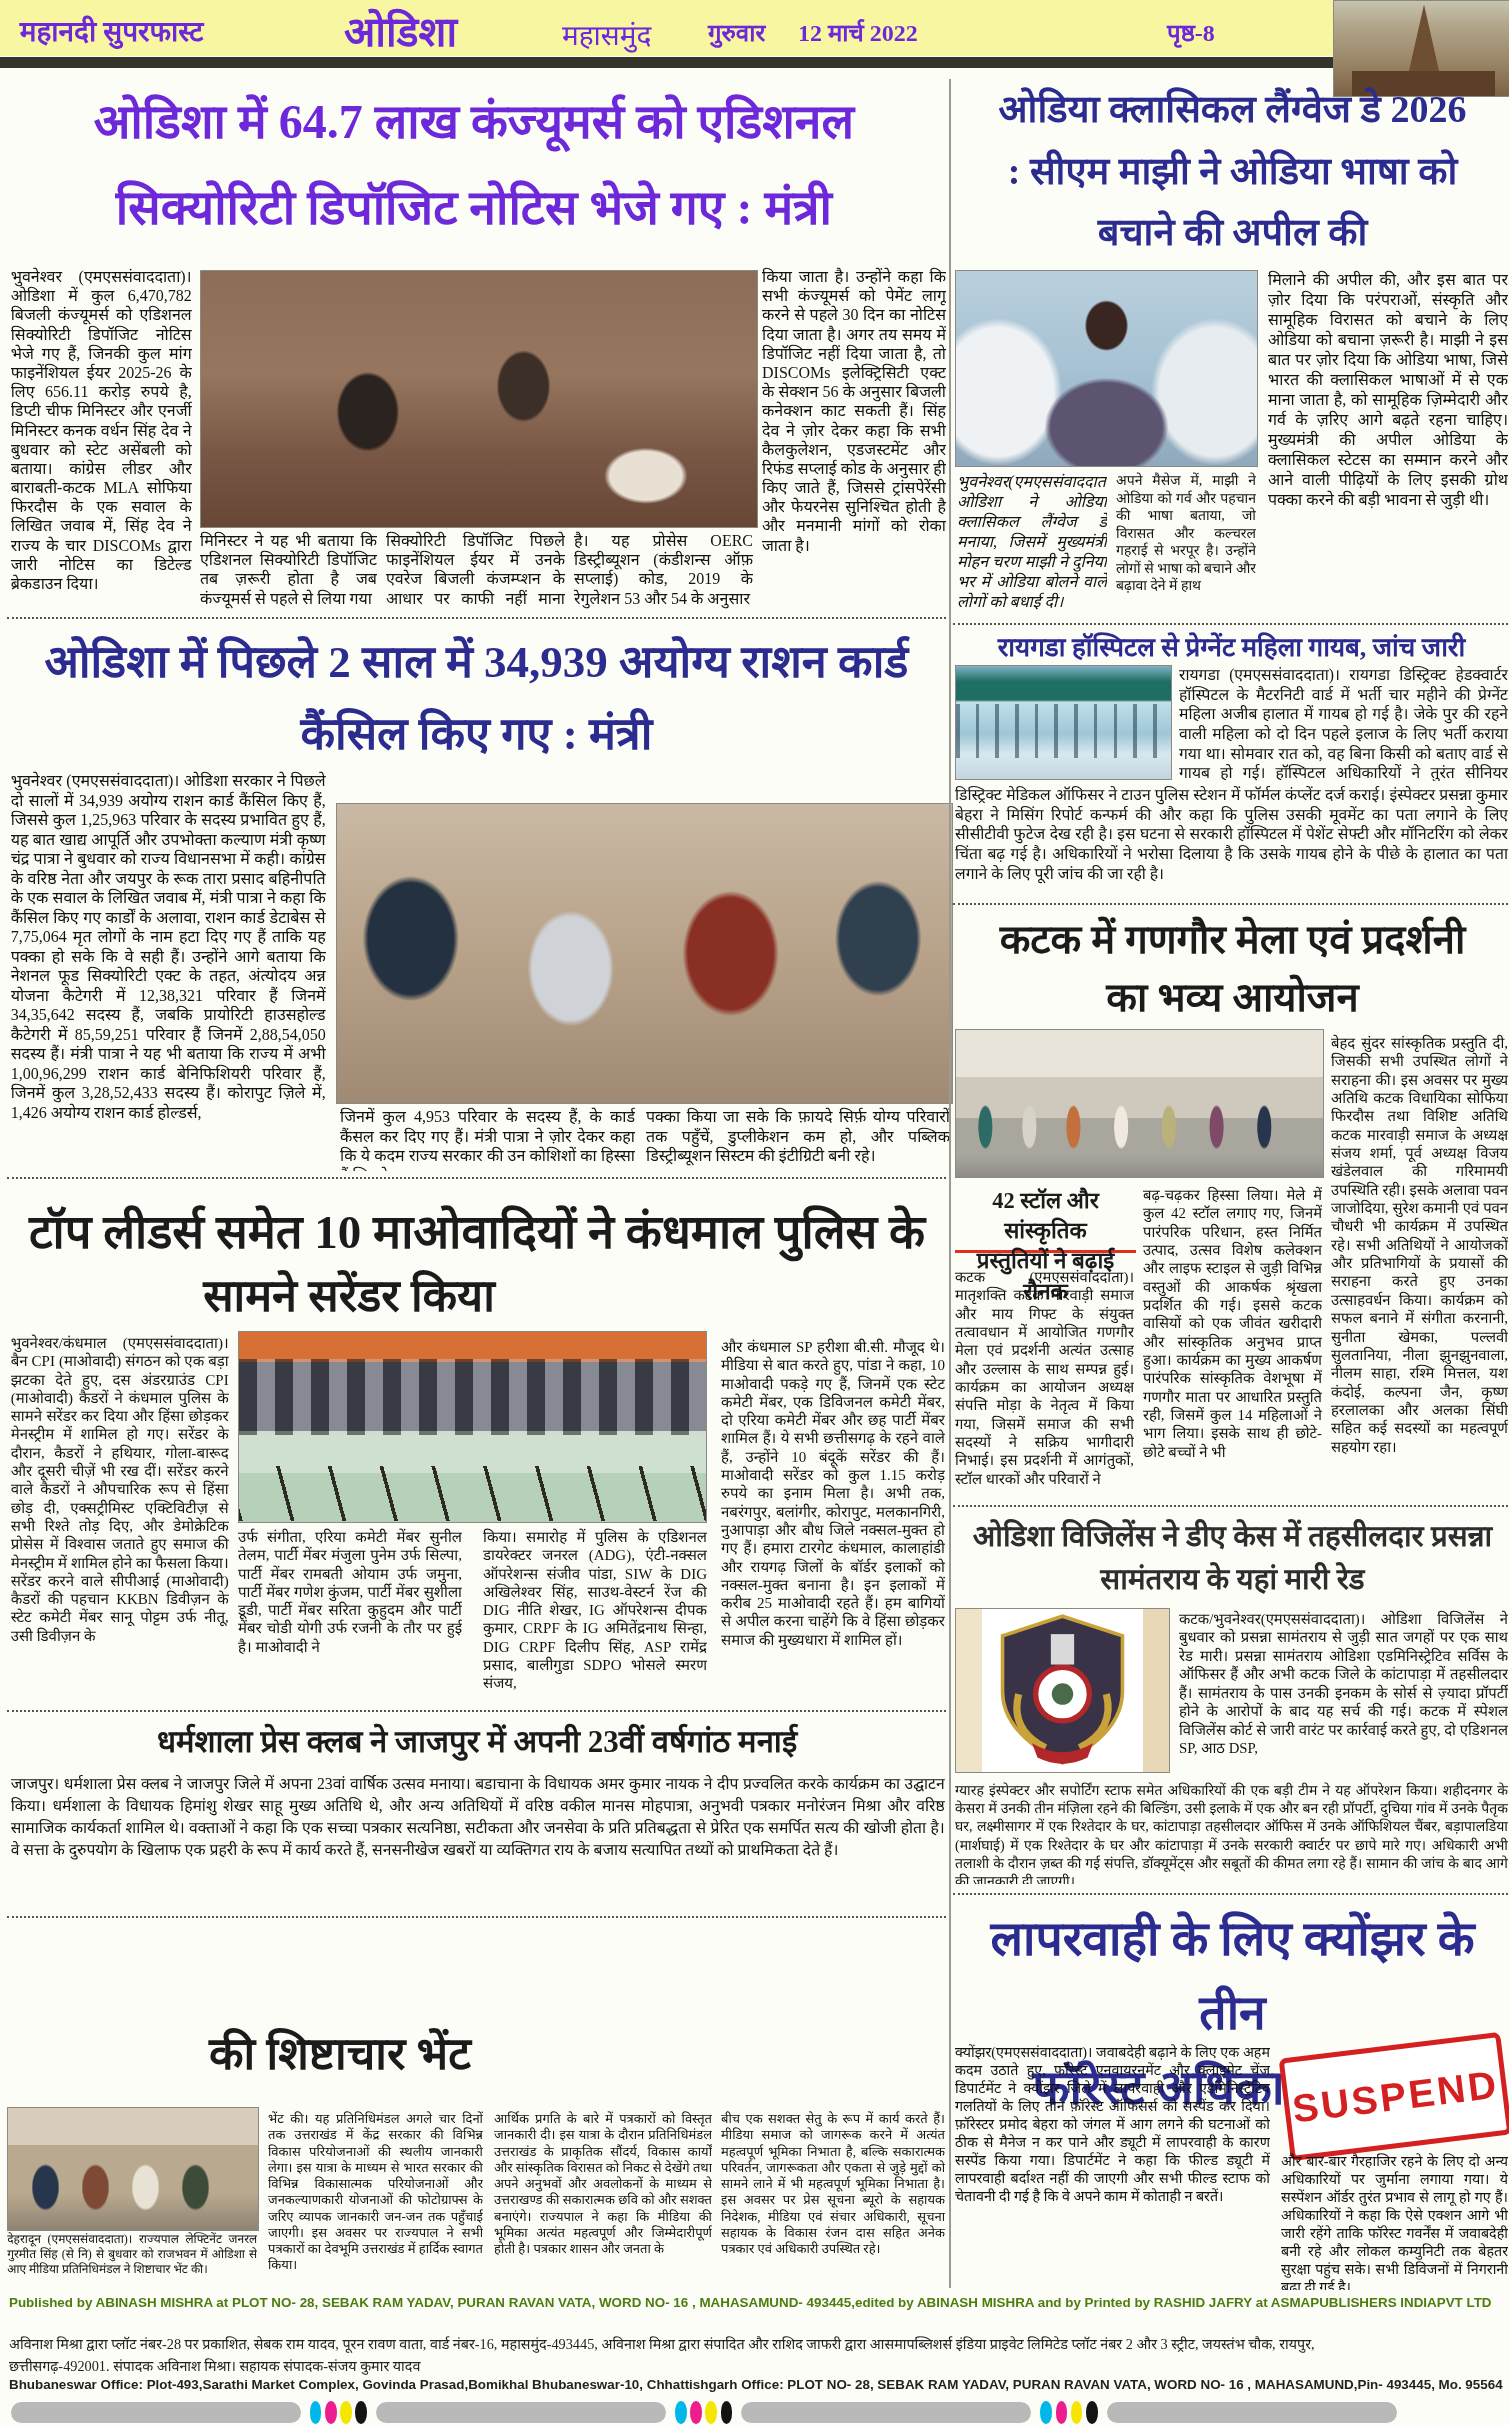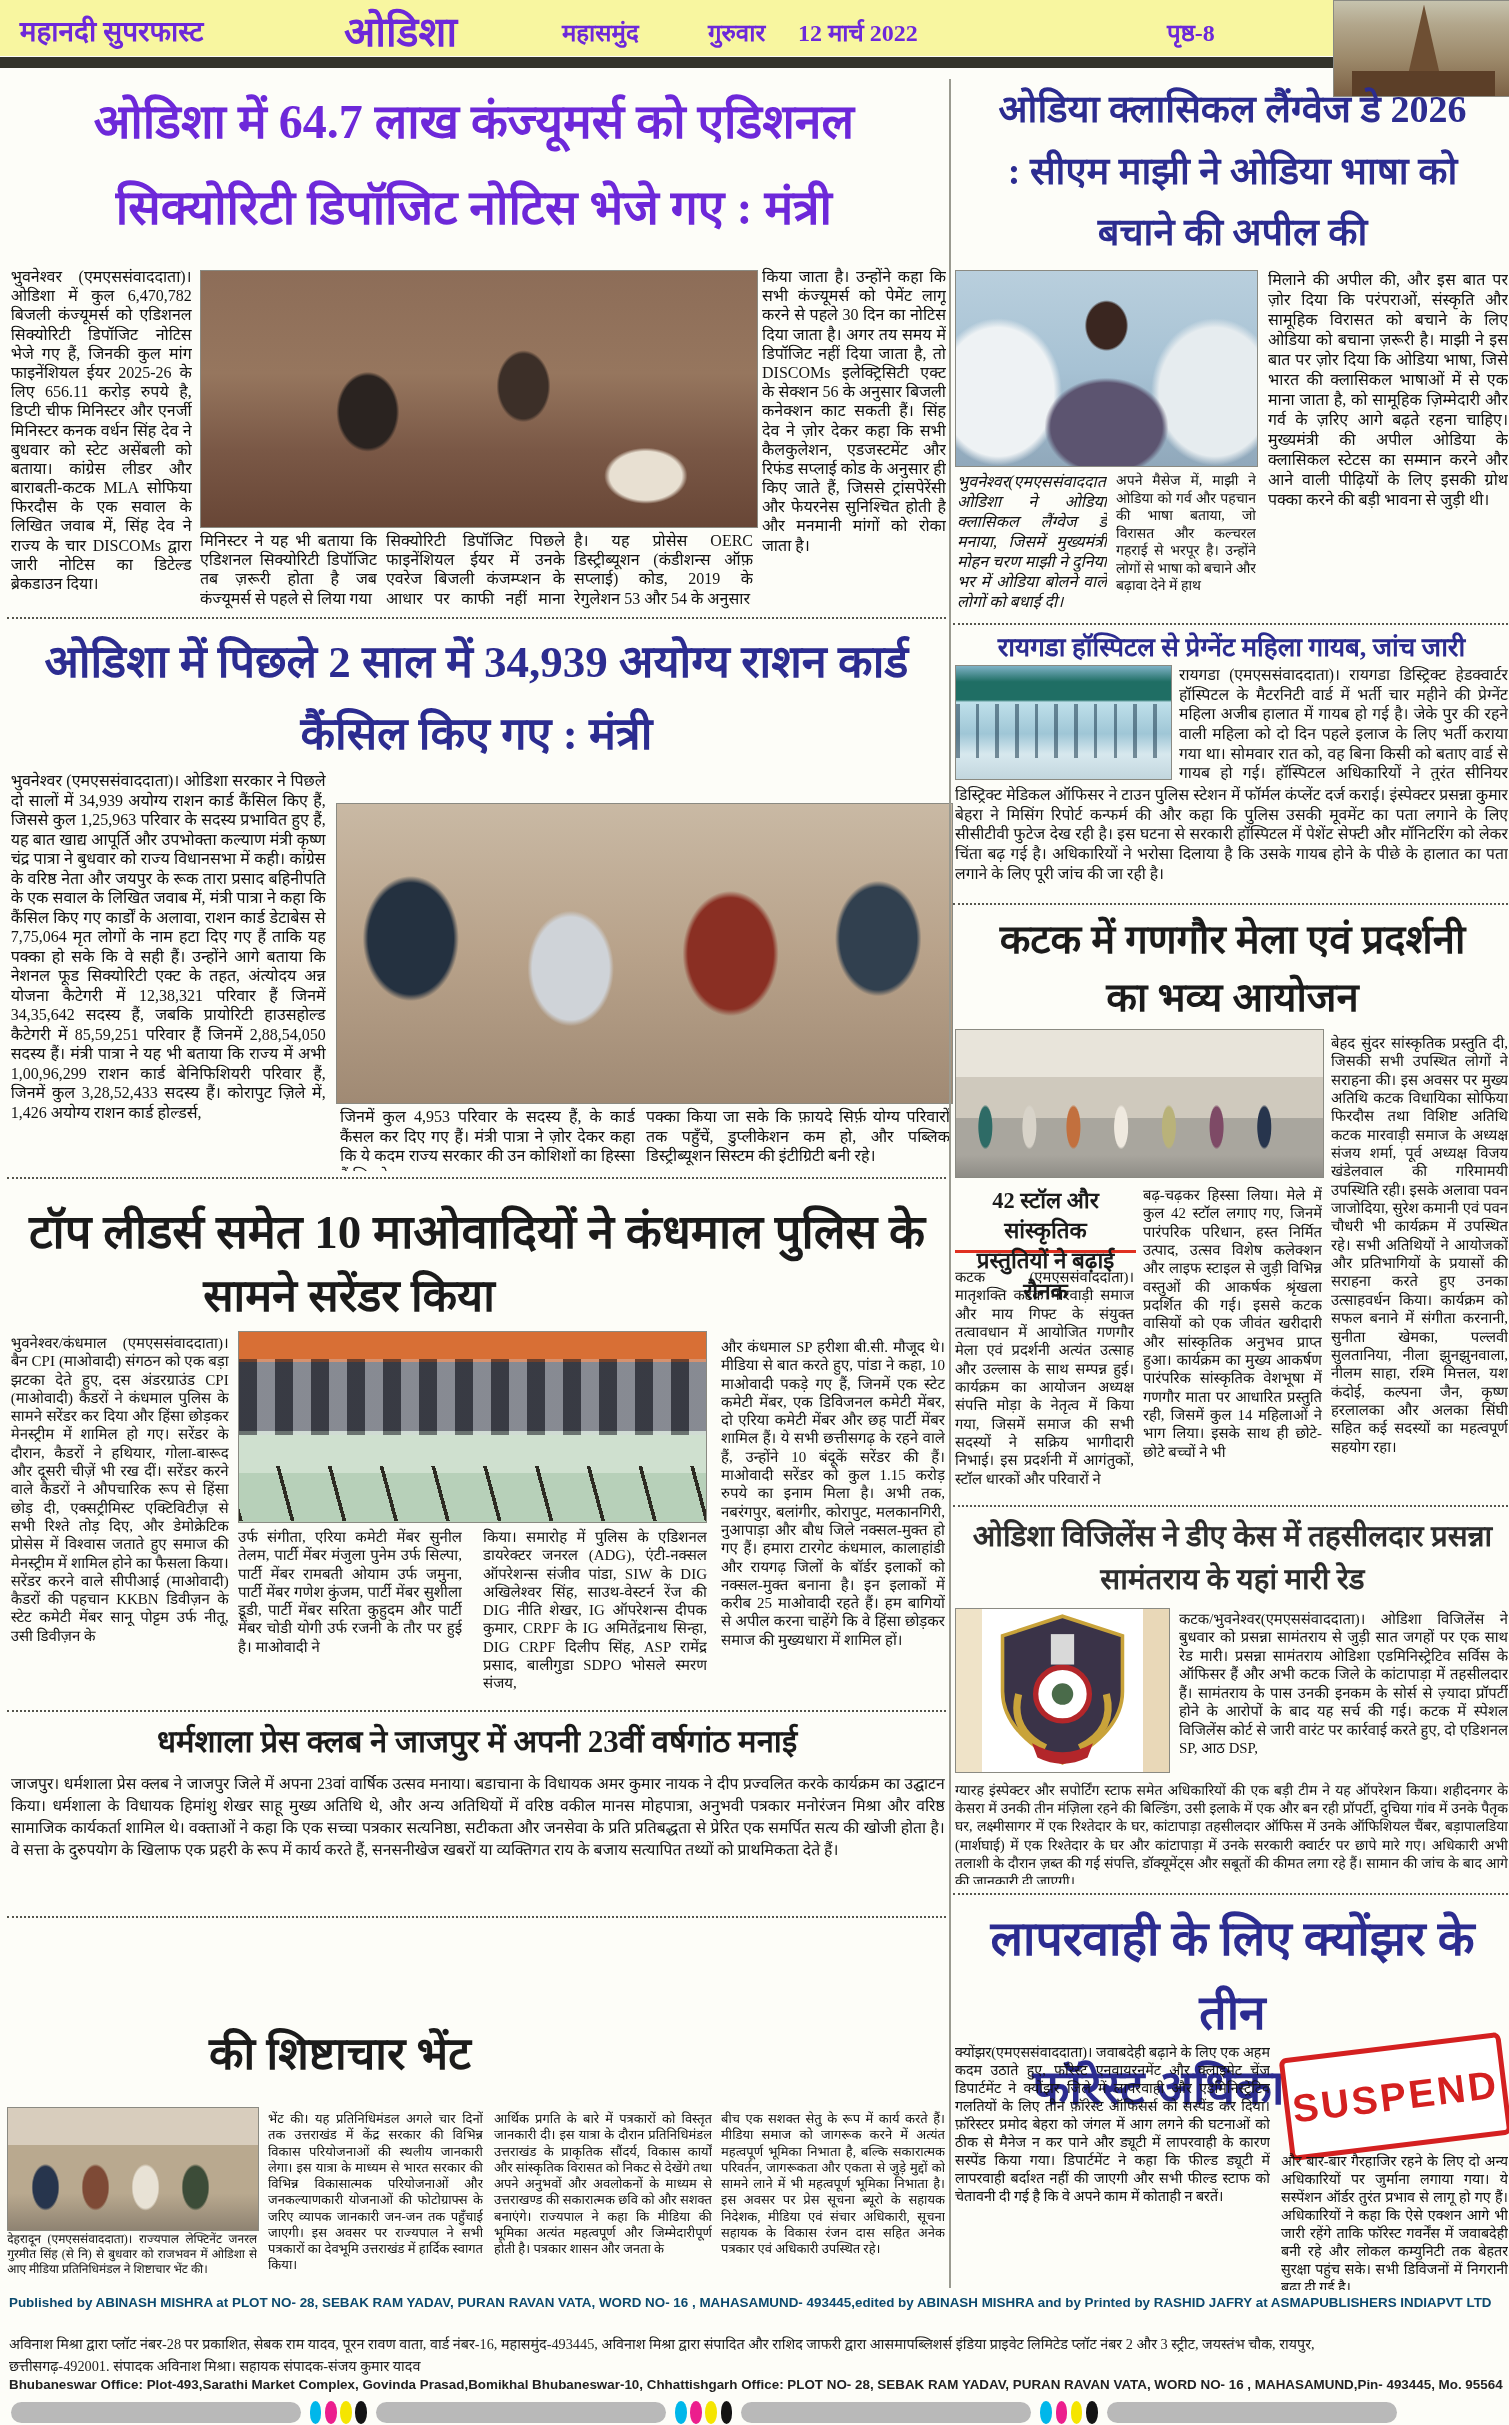--- a/index.html
+++ b/index.html
@@ -23,21 +23,21 @@
          transform:rotate(-7deg);box-shadow:0 0 0 1.8px #fff inset;}
 </style>
 </head>
 <body>
 
 <div id="page">
 
   <div class="abs" style="left:0;top:0;width:1510px;height:56px;background:#f8f6a0;">
     <div class="abs red" style="left:19.7px;top:10.7px;font-size:28px;font-weight:bold;">महानदी सुपरफास्ट</div>
     <div class="abs red" style="left:344px;top:1.8px;font-size:41px;font-weight:bold;">ओडिशा</div>
-    <div class="abs red" style="left:562px;top:15px;font-size:24px;font-weight:bold;">महासमुंद</div>
+    <div class="abs red" style="left:562px;top:15px;font-size:28px;font-weight:normal;">महासमुंद</div>
     <div class="abs red" style="left:708px;top:15px;font-size:24px;font-weight:bold;">गुरुवार</div>
     <div class="abs red" style="left:798px;top:15px;font-size:24px;font-weight:bold;">12 मार्च 2022</div>
     <div class="abs red" style="left:1167px;top:15px;font-size:24px;font-weight:bold;">पृष्ठ-8</div>
   </div>
   <div class="abs" style="left:0;top:57px;width:1401px;height:10.7px;background:#34342b;"></div>
   <div class="abs photo" style="left:1333px;top:0;width:177px;height:95px;background:linear-gradient(180deg,#c6c3ae 0%,#b2a68b 25%,#9d8a6b 60%,#7c6145 100%);">
     <div class="abs" style="left:54px;top:3.6px;width:72px;height:89px;background:#6e4f33;clip-path:polygon(50% 0,78% 100%,22% 100%);"></div>
     <div class="abs" style="left:18px;top:70px;width:143px;height:25px;background:#5c3f28;"></div>
   </div>
 
@@ -158,21 +158,21 @@
   <div class="abs dot" style="left:953px;top:1893px;width:555px;"></div>
 
   <div class="abs hl navy" style="left:964px;top:1902px;width:537px;height:125px;font-size:48px;line-height:1.55;">लापरवाही के लिए क्योंझर के तीन
 फॉरेस्ट अधिकारी सस्पेंड</div>
   <div class="abs txt" style="left:955px;top:2043px;width:315px;height:247px;font-size:14.3px;line-height:1.26;">क्योंझर(एमएससंवाददाता)। जवाबदेही बढ़ाने के लिए एक अहम कदम उठाते हुए, फॉरेस्ट एनवायरनमेंट और क्लाइमेट चेंज डिपार्टमेंट ने क्योंझर जिले में लापरवाही और एडमिनिस्ट्रेटिव गलतियों के लिए तीन फ़ॉरेस्ट ऑफिसर्स को सस्पेंड कर दिया। फ़ॉरेस्टर प्रमोद बेहरा को जंगल में आग लगने की घटनाओं को ठीक से मैनेज न कर पाने और ड्यूटी में लापरवाही के कारण सस्पेंड किया गया। डिपार्टमेंट ने कहा कि फील्ड ड्यूटी में लापरवाही बर्दाश्त नहीं की जाएगी और सभी फील्ड स्टाफ को चेतावनी दी गई है कि वे अपने काम में कोताही न बरतें।</div>
   <div class="abs stamp" style="left:1284px;top:2045px;width:213px;height:93px;">
     <span>SUSPEND</span>
   </div>
   <div class="abs txt" style="left:1281px;top:2152px;width:227px;height:138px;font-size:14.3px;line-height:1.26;">और बार-बार गैरहाजिर रहने के लिए दो अन्य अधिकारियों पर जुर्माना लगाया गया। ये सस्पेंशन ऑर्डर तुरंत प्रभाव से लागू हो गए हैं। अधिकारियों ने कहा कि ऐसे एक्शन आगे भी जारी रहेंगे ताकि फॉरेस्ट गवर्नेंस में जवाबदेही बनी रहे और लोकल कम्युनिटी तक बेहतर सुरक्षा पहुंच सके। सभी डिविजनों में निगरानी बढ़ा दी गई है।</div>
 
-  <div class="abs sans" style="left:9px;top:2295px;width:1494px;font-size:13.4px;font-weight:bold;color:#0c4a6e;white-space:nowrap;overflow:hidden;">Published by ABINASH MISHRA at PLOT NO- 28, SEBAK RAM YADAV, PURAN RAVAN VATA, WORD NO- 16 , MAHASAMUND- 493445,edited by ABINASH MISHRA and  by Printed by RASHID JAFRY at ASMAPUBLISHERS INDIAPVT LTD</div>
+  <div class="abs sans" style="left:9px;top:2295px;width:1494px;font-size:13.4px;font-weight:bold;color:#4d7c0f;white-space:nowrap;overflow:hidden;">Published by ABINASH MISHRA at PLOT NO- 28, SEBAK RAM YADAV, PURAN RAVAN VATA, WORD NO- 16 , MAHASAMUND- 493445,edited by ABINASH MISHRA and  by Printed by RASHID JAFRY at ASMAPUBLISHERS INDIAPVT LTD</div>
   <div class="abs" style="left:9px;top:2334px;width:1494px;font-size:14.3px;color:#222;white-space:nowrap;overflow:hidden;">अविनाश मिश्रा द्वारा प्लॉट नंबर-28 पर प्रकाशित, सेबक राम यादव, पूरन रावण वाता, वार्ड नंबर-16, महासमुंद-493445, अविनाश मिश्रा द्वारा संपादित और राशिद जाफरी द्वारा आसमापब्लिशर्स इंडिया प्राइवेट लिमिटेड प्लॉट नंबर 2 और 3 स्ट्रीट, जयस्तंभ चौक, रायपुर,</div>
   <div class="abs" style="left:9px;top:2356px;width:1494px;font-size:14.3px;color:#222;white-space:nowrap;overflow:hidden;">छत्तीसगढ़-492001.  संपादक अविनाश मिश्रा।  सहायक संपादक-संजय कुमार यादव</div>
   <div class="abs sans" style="left:9px;top:2377px;width:1494px;font-size:13.4px;font-weight:bold;color:#222;white-space:nowrap;overflow:hidden;">Bhubaneswar Office: Plot-493,Sarathi Market Complex, Govinda Prasad,Bomikhal Bhubaneswar-10, Chhattishgarh Office: PLOT NO- 28, SEBAK RAM YADAV, PURAN RAVAN VATA, WORD NO- 16 , MAHASAMUND,Pin- 493445, Mo. 9556437592.</div>
 
   <div class="abs" style="left:10.7px;top:2401px;width:1386px;height:23px;display:flex;align-items:center;">
     <div class="bar"></div>
     <div style="display:flex;padding:0 7.2px;">
       <div class="dotc" style="background:#00b7ea;"></div>
       <div class="dotc" style="background:#ec1e8d;"></div>
       <div class="dotc" style="background:#f5e500;"></div>

